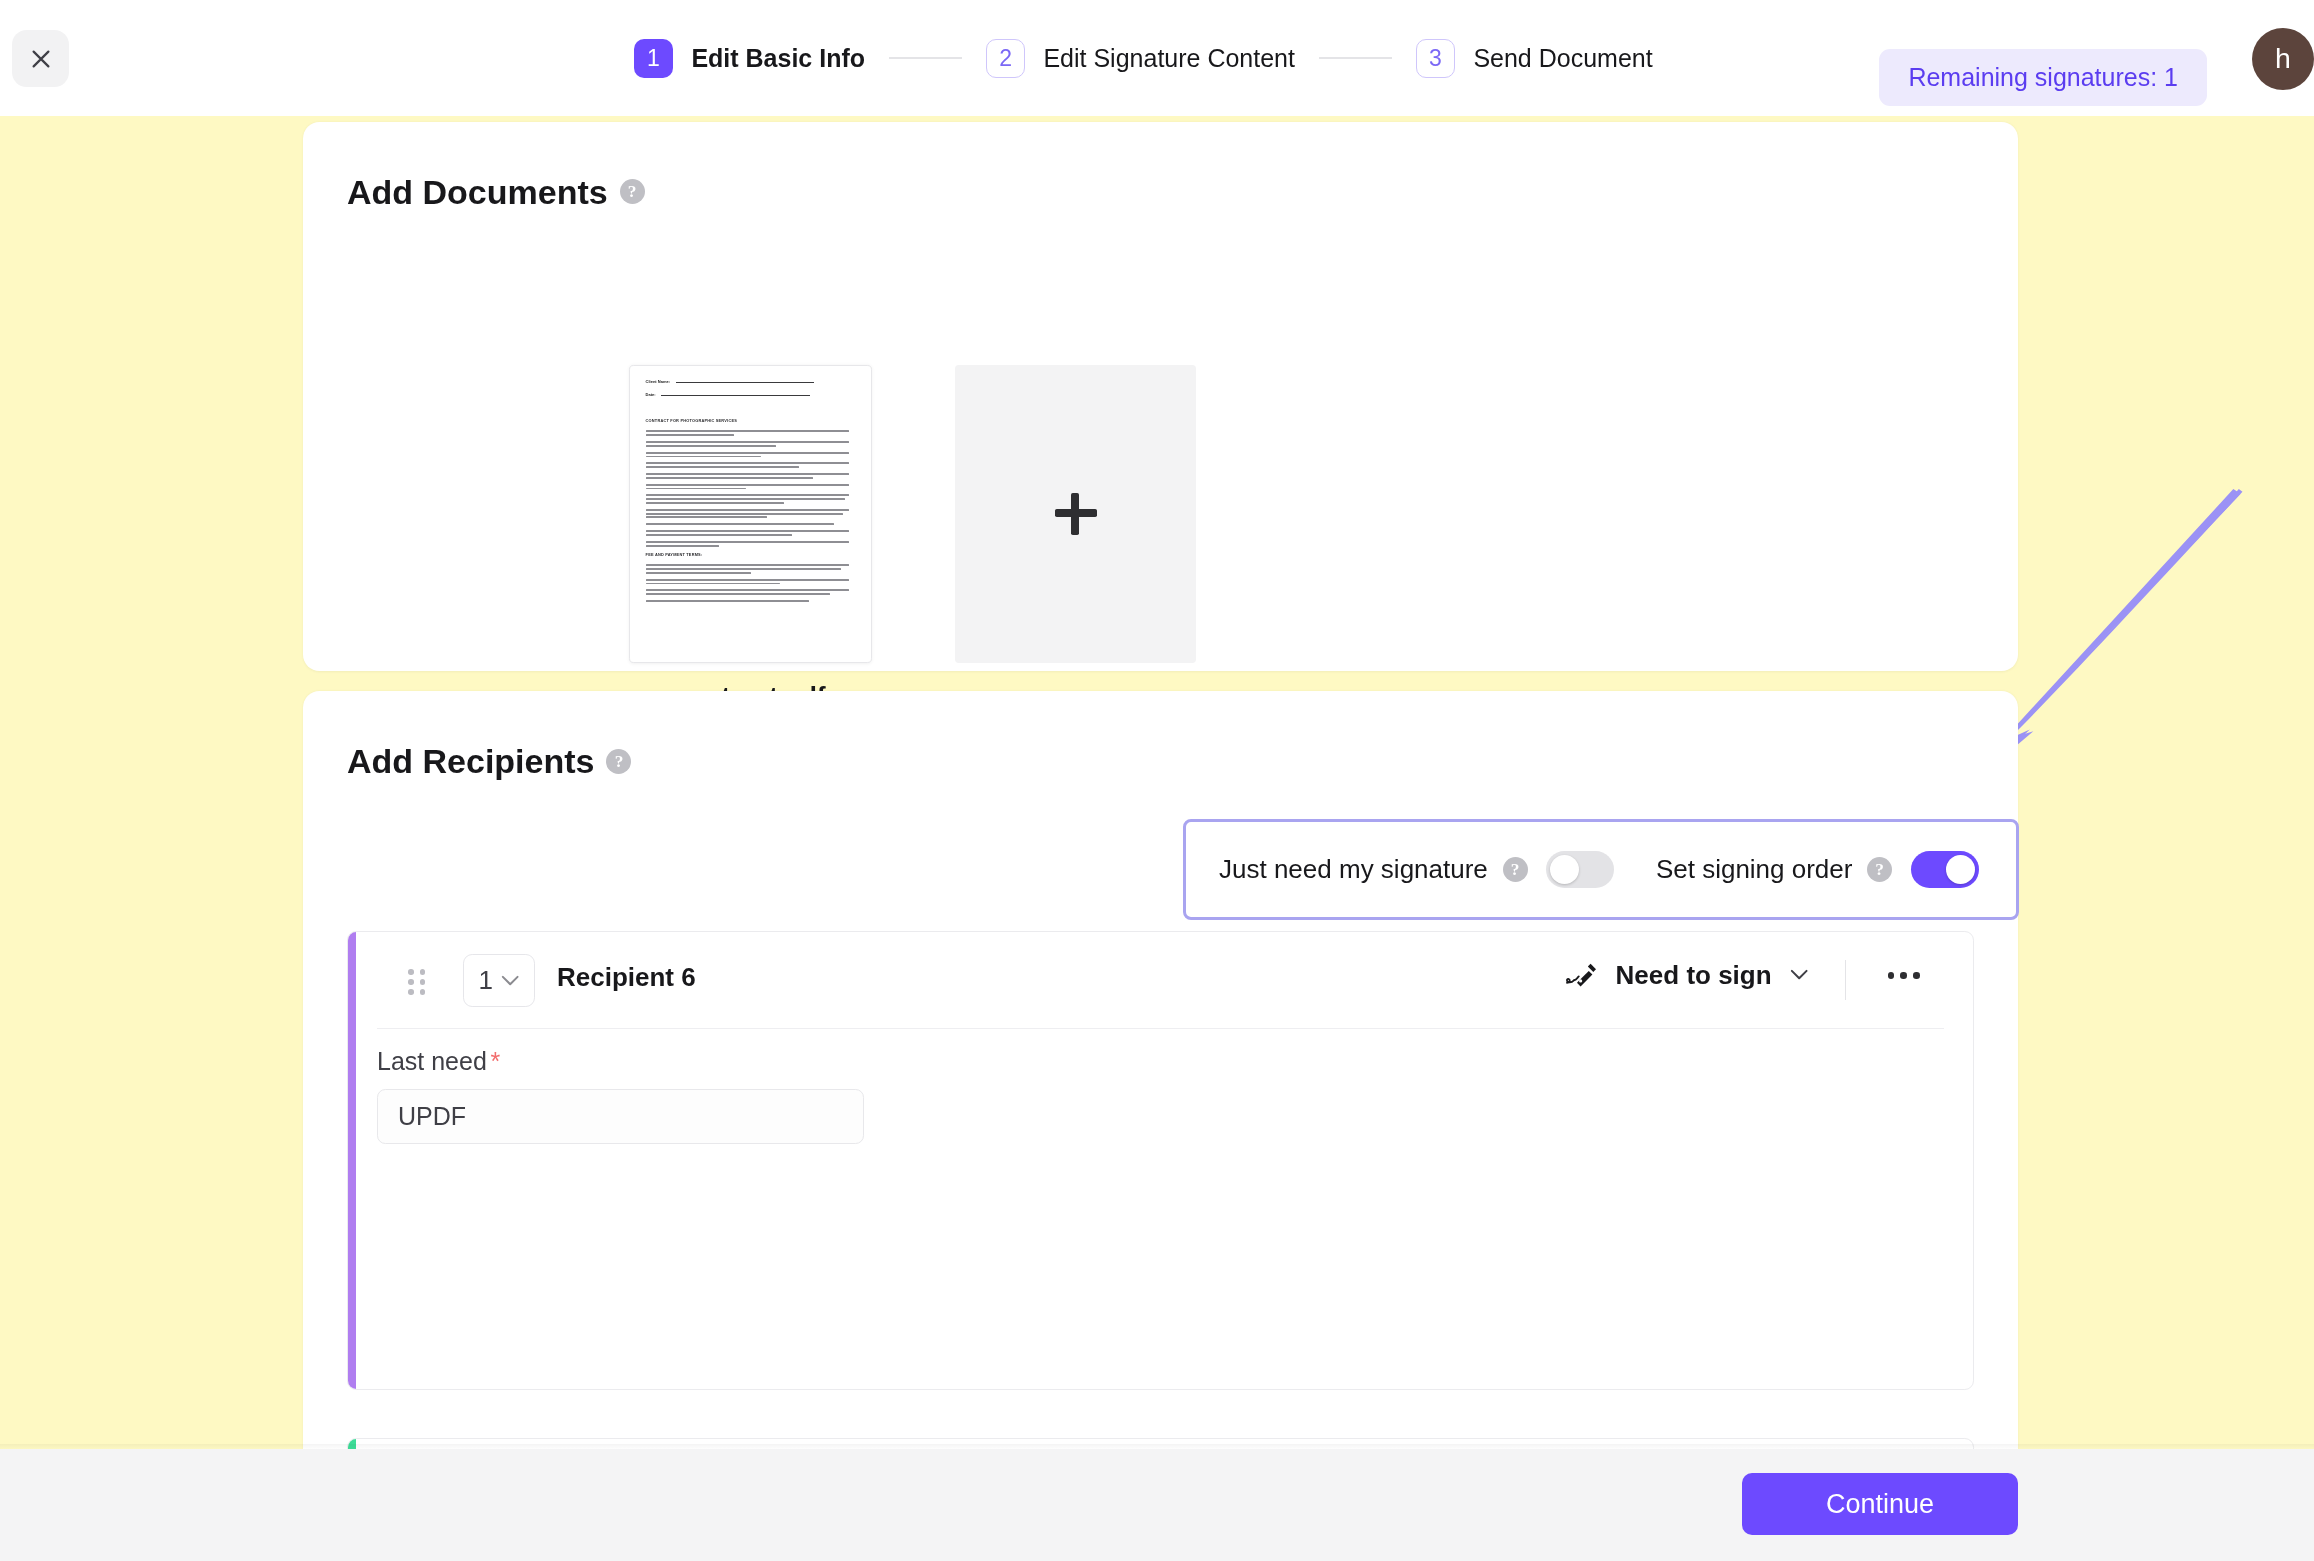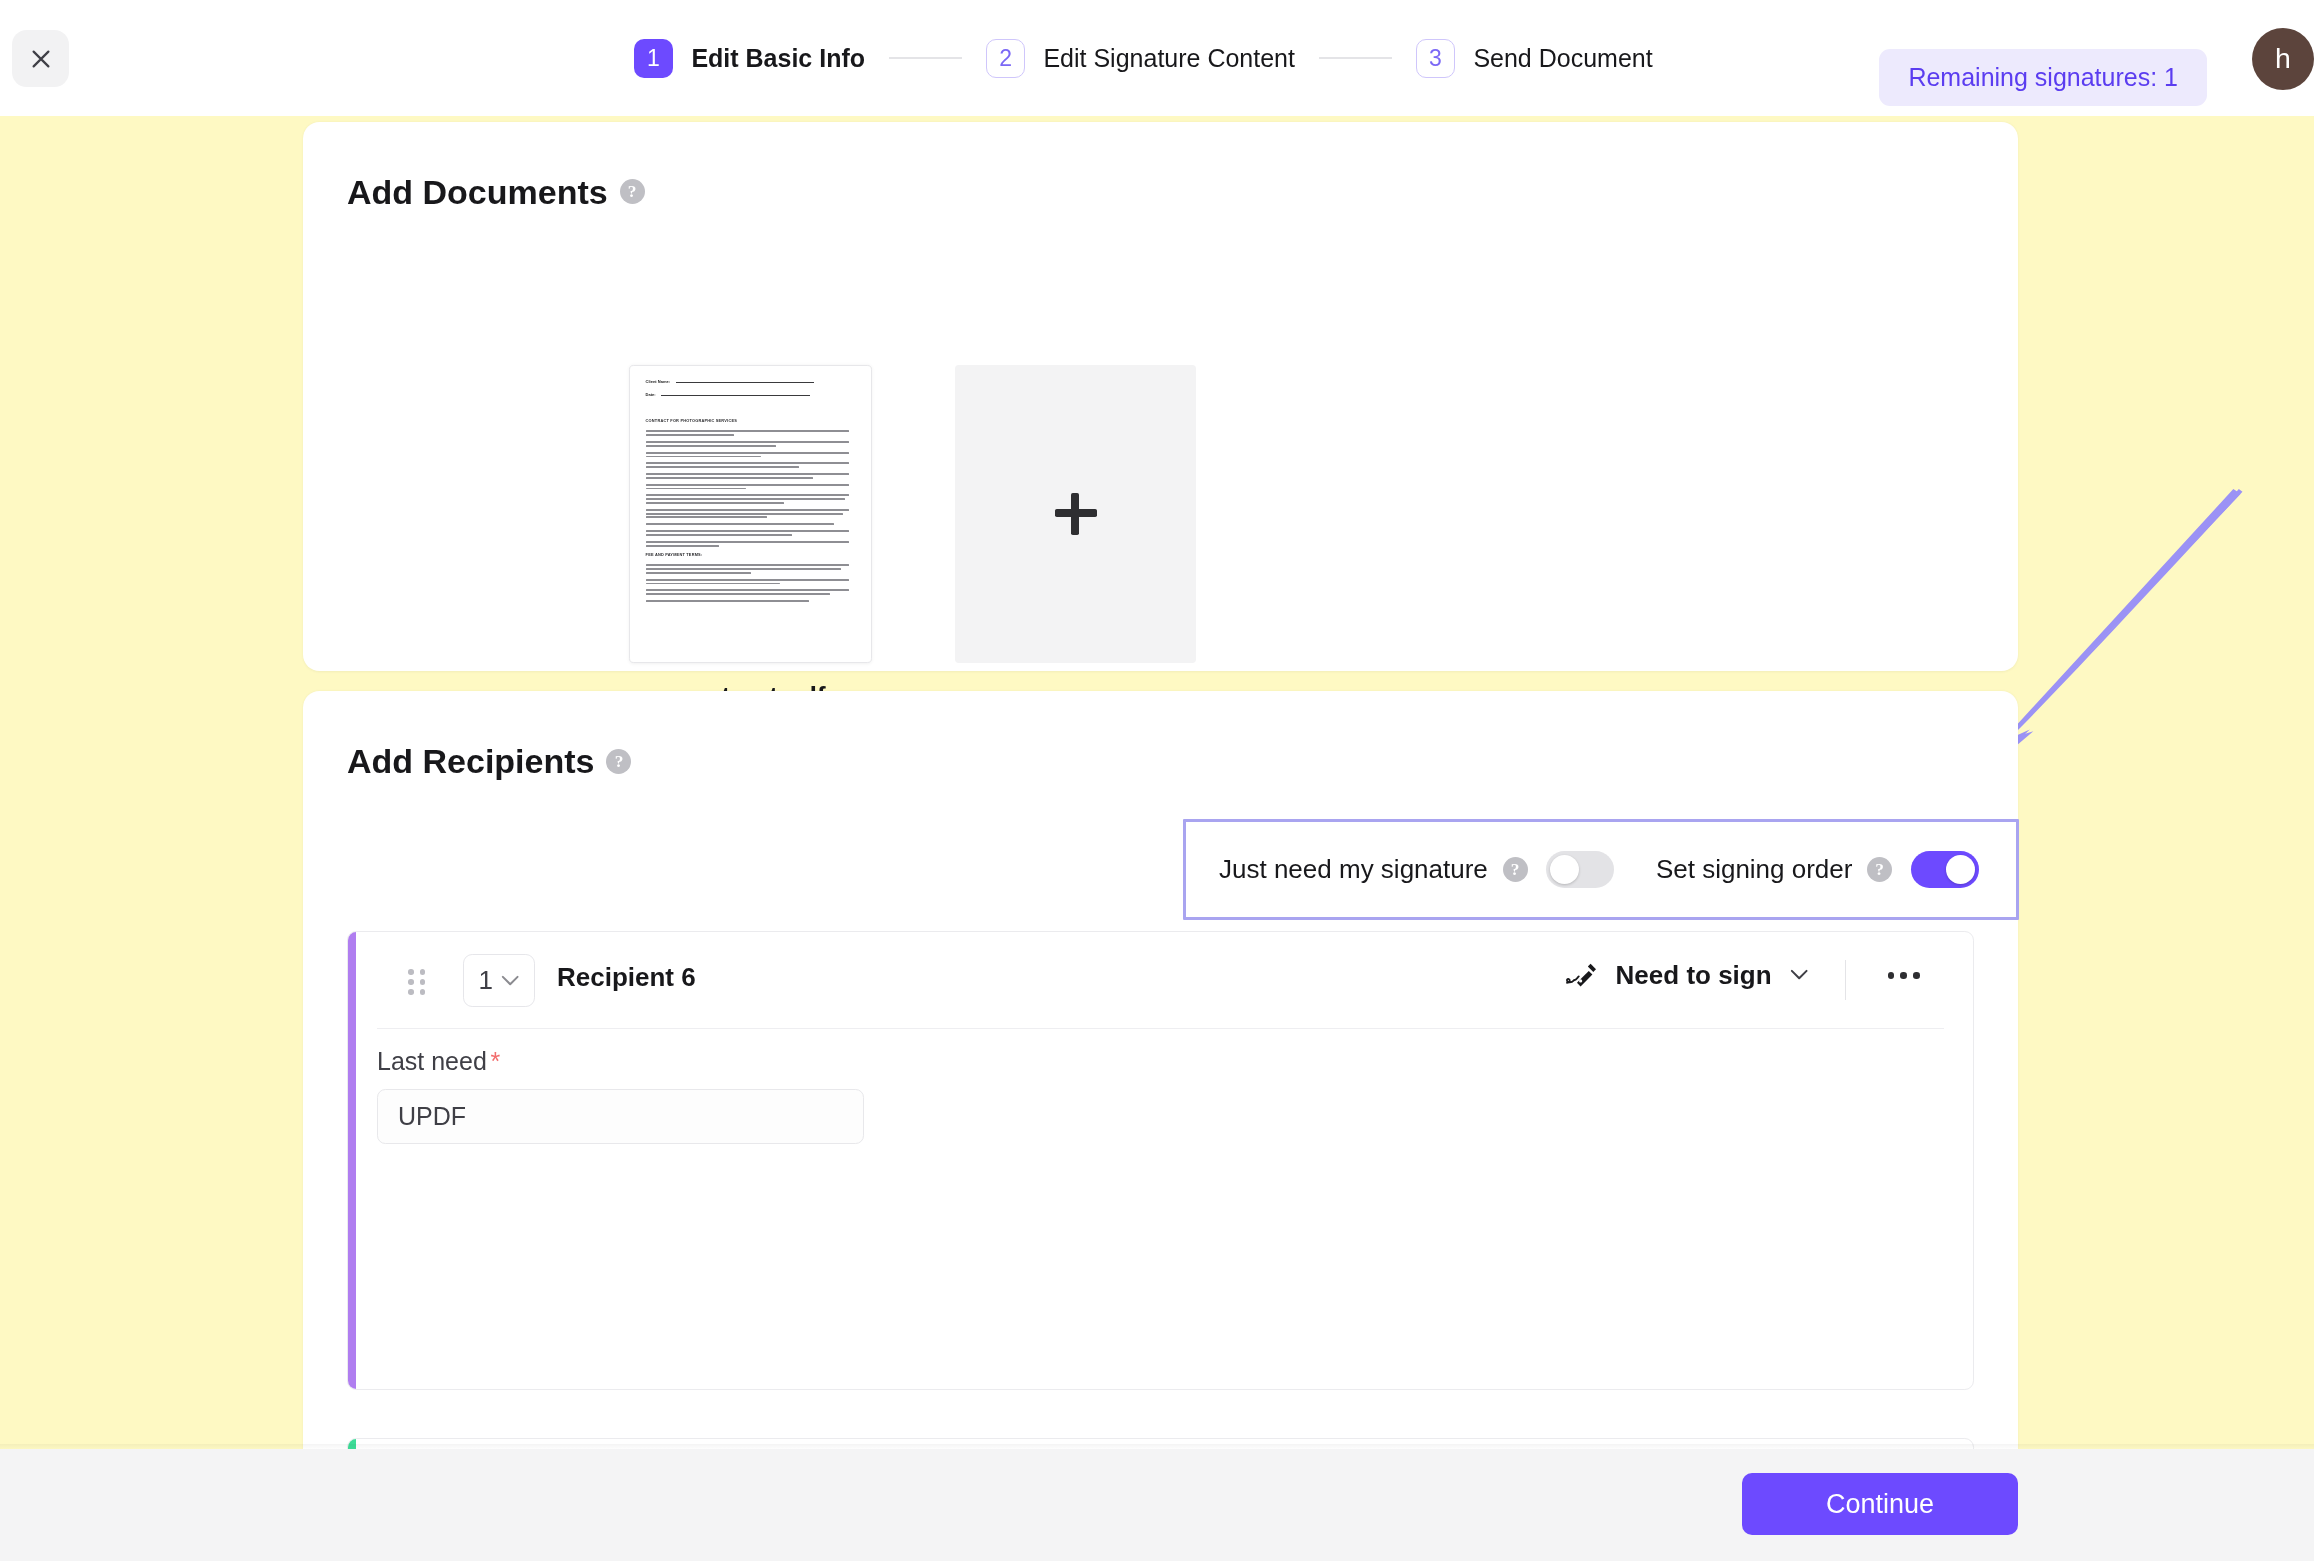--- a/index.html
+++ b/index.html
@@ -127,21 +127,21 @@
     text-align: center; font-size: 26px; color: #1f1f22;
   }
 
   
   .arrow-anno { position: absolute; left: 1635px; top: 367px; width: 321px; height: 312px; pointer-events: none; }
 
   
   .toggle-highlight {
     position: absolute; left: 1183px; top: 703px;
     width: 836px; height: 101px;
-    border: 3.7px solid #a9a4f0; border-radius: 1px;
+    border: 3.7px solid #a9a4f0; border-radius: 8px;
     display: flex; align-items: center;
   }
   .toggle-group { display: flex; align-items: center; }
   .toggle-label { font-size: 26px; color: #18181b; white-space: nowrap; }
   .switch {
     width: 68px; height: 37px; border-radius: 18.4px;
     position: relative; margin-left: 18.4px; cursor: pointer; flex: none;
   }
   .switch.off { background: #e3e3e6; }
   .switch.on  { background: #6d4aff; }

